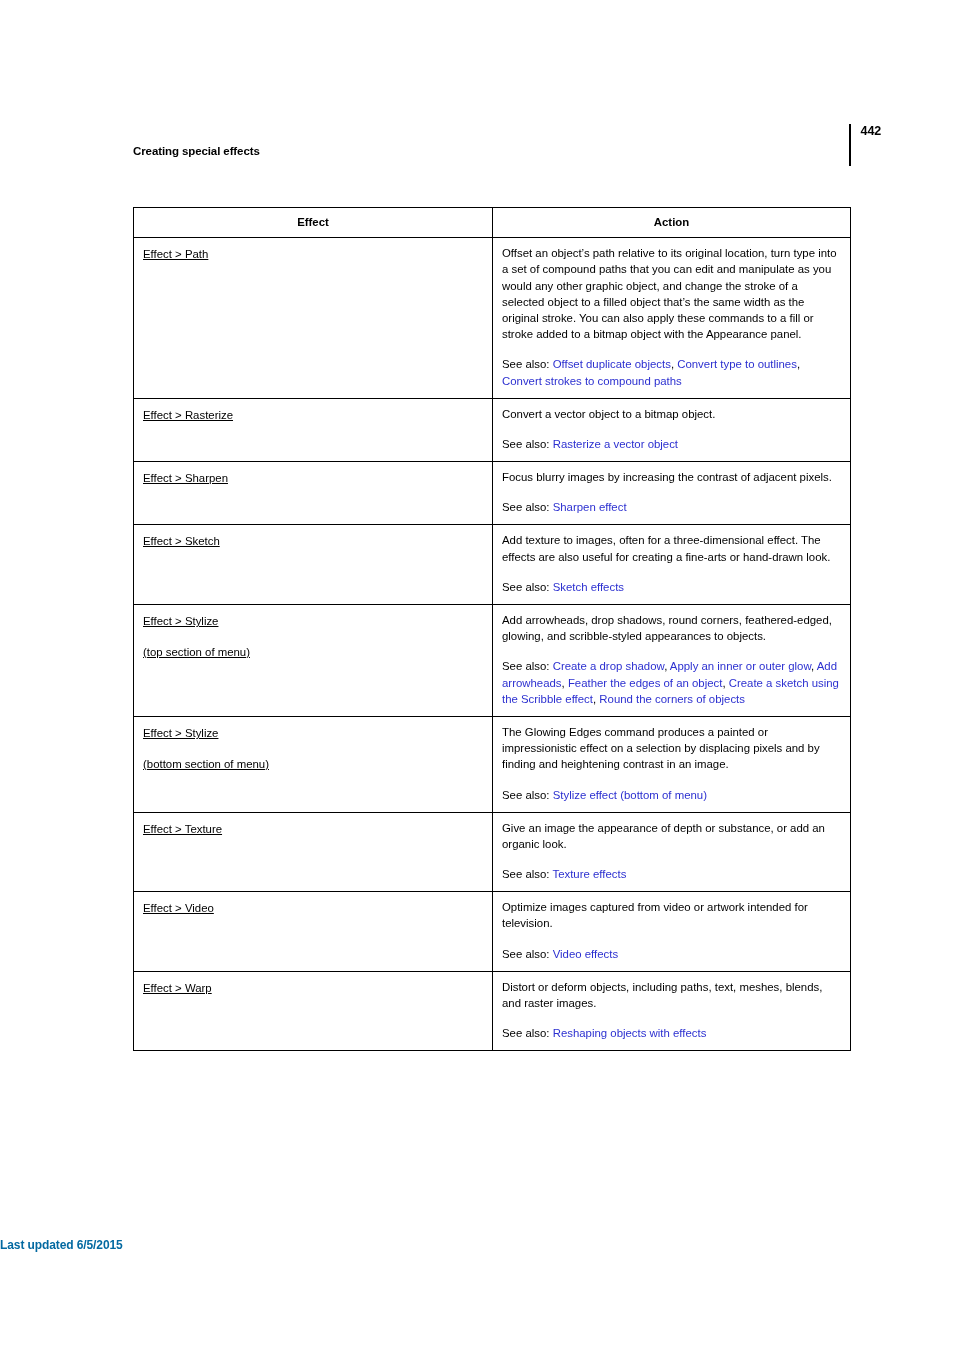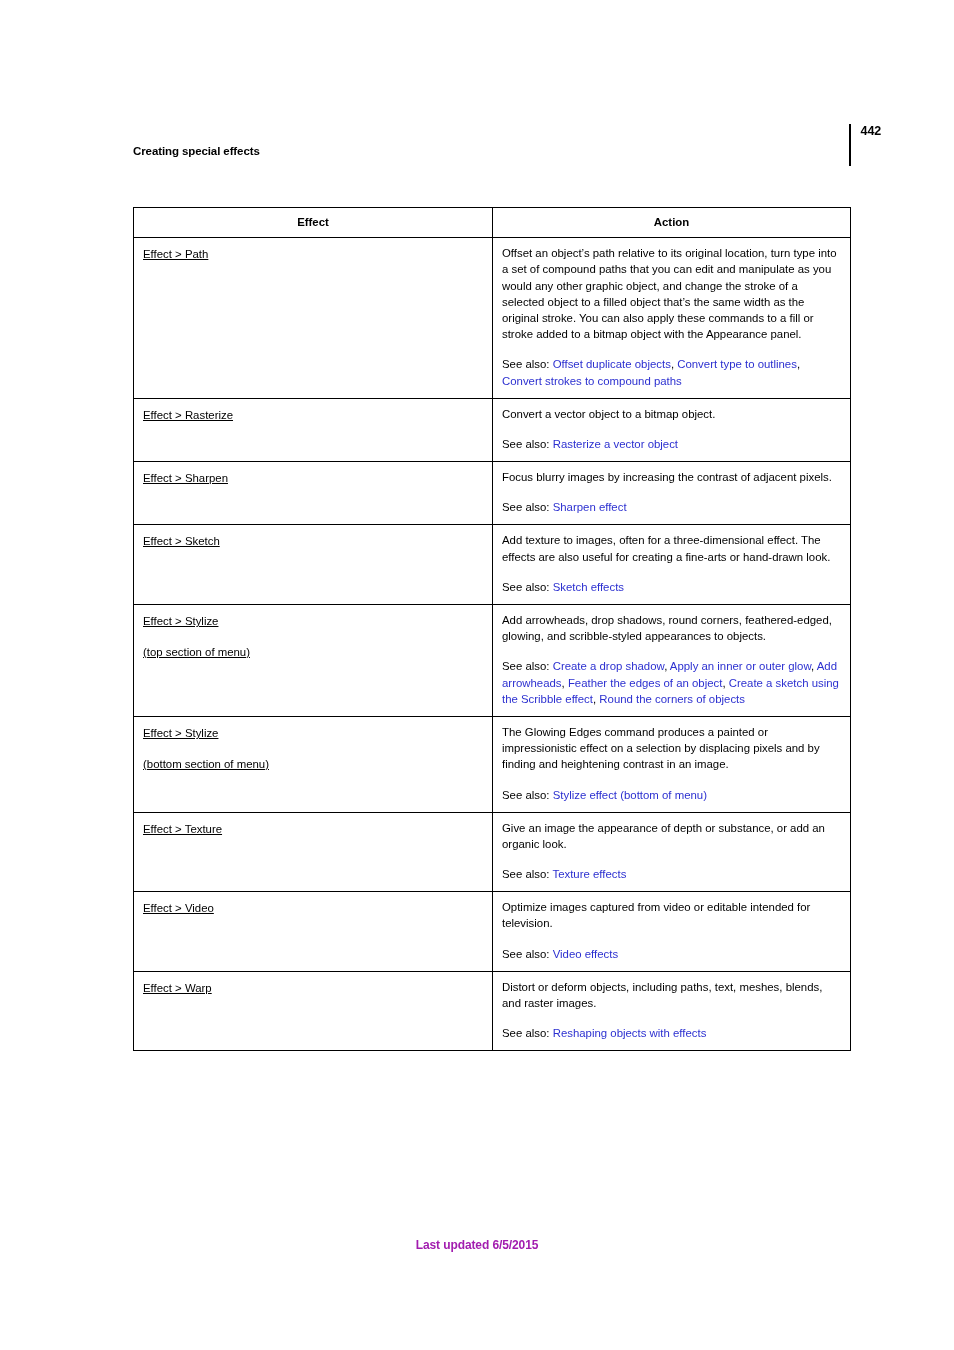--- a/index.html
+++ b/index.html
@@ -104,24 +104,24 @@
     color: #2c30d0;
     text-decoration: none;
   }
 
   
   .footer {
     position: absolute;
     left: 0;
     top: 1238px;
     width: 954px;
-    text-align: center;
+    text-align: left;
     font-size: 12px;
     font-weight: bold;
-    color: #a21caf;
+    color: #0369a1;
     letter-spacing: -0.1px;
   }
 </style>
 </head>
 <body>
 
 <div class="page">
 
   <div class="runhead">Creating special effects</div>
 
@@ -206,21 +206,21 @@
             <td class="desc">
               <p>Give an image the appearance of depth or substance, or add an organic look.</p>
               <p class="seealso"><span>See also:</span> <a class="lnk" href="#">Texture effects</a></p>
             </td>
           </tr>
           <tr>
             <td class="eff">
               <div>Effect &gt; Video</div>
             </td>
             <td class="desc">
-              <p>Optimize images captured from video or editable intended for television.</p>
+              <p>Optimize images captured from video or artwork intended for television.</p>
               <p class="seealso"><span>See also:</span> <a class="lnk" href="#">Video effects</a></p>
             </td>
           </tr>
           <tr>
             <td class="eff">
               <div>Effect &gt; Warp</div>
             </td>
             <td class="desc">
               <p>Distort or deform objects, including paths, text, meshes, blends, and raster images.</p>
               <p class="seealso"><span>See also:</span> <a class="lnk" href="#">Reshaping objects with effects</a></p>

